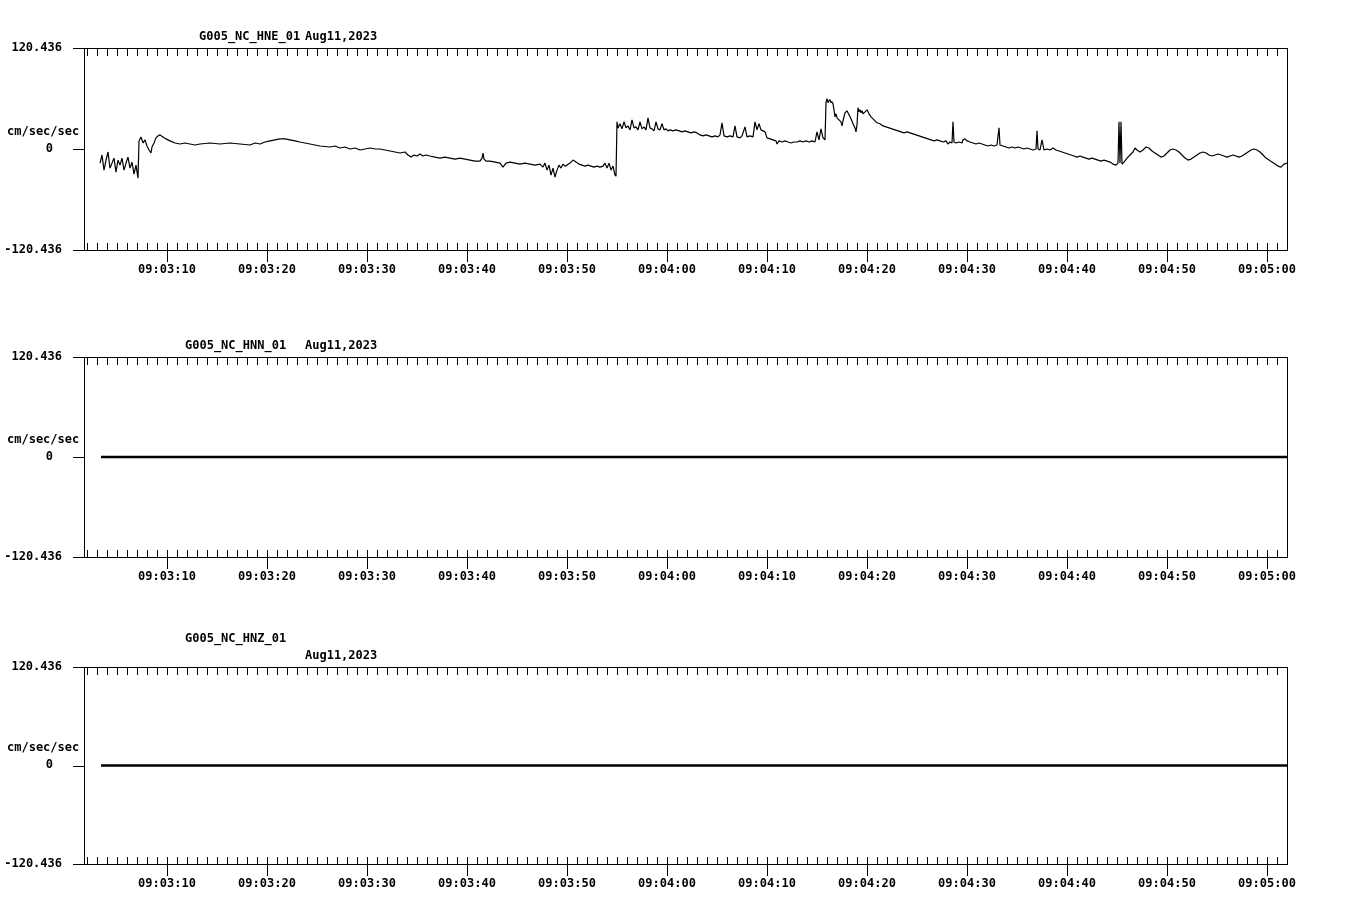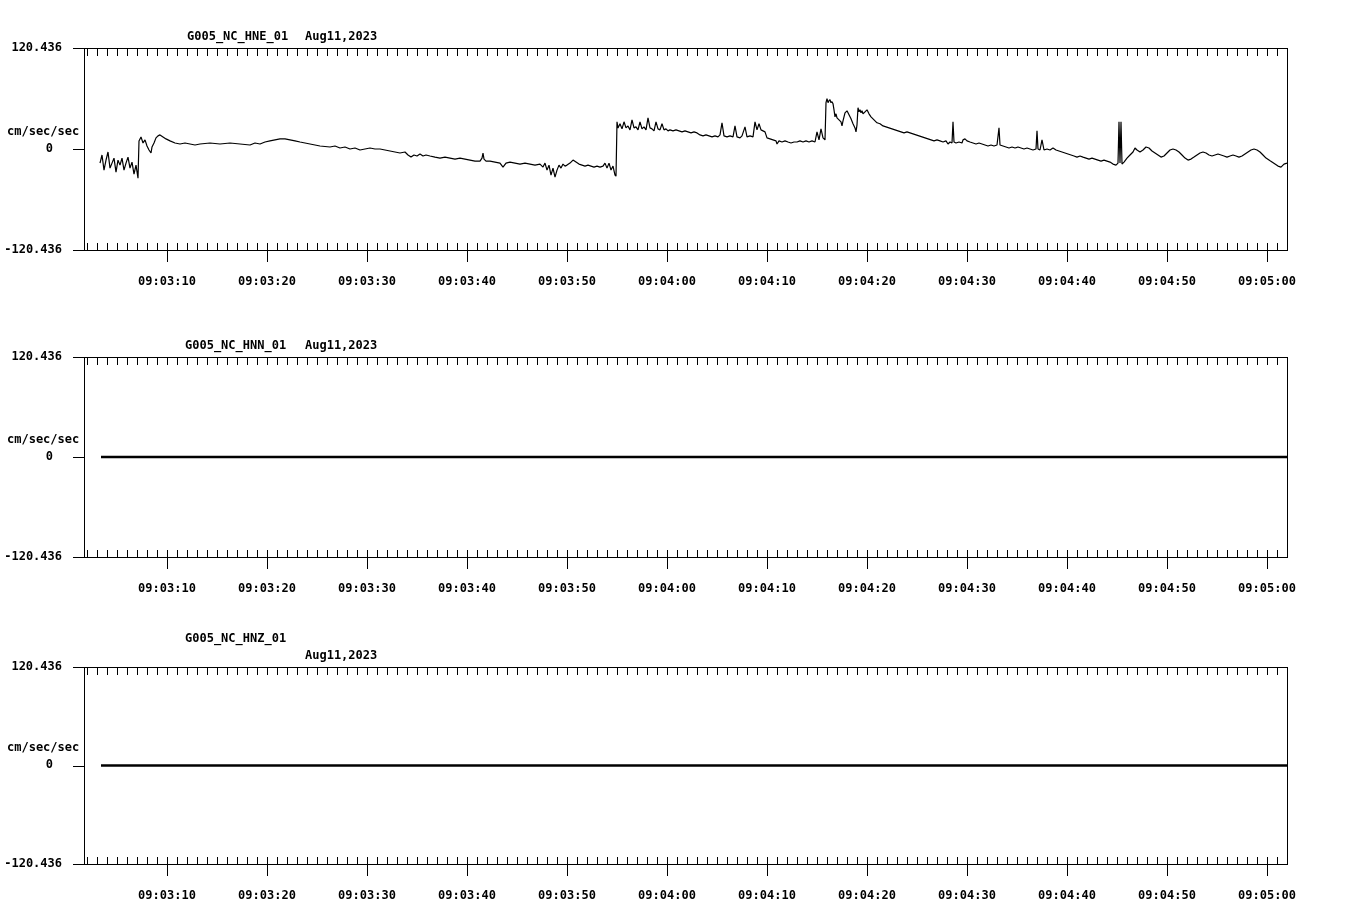--- a/index.html
+++ b/index.html
@@ -12,21 +12,21 @@
   }
   .t{
     position:absolute;
     font-size:12px;
     font-weight:bold;
     line-height:13px;
     color:#000000;
     white-space:pre;
   }
   .yr{left:0;text-align:right;}
-  .xlab{position:absolute;width:60px;text-align:center;margin-top:12px;}
+  .xlab{position:absolute;width:60px;text-align:center;}
   svg.plots{position:absolute;left:0;top:0;}
 </style>
 </head>
 <body>
 
 <div class="canvas">
 
   <svg class="plots" width="1358" height="924">
       <g>
         <rect x="84.5" y="48.5" width="1203" height="202" fill="none" stroke="#000000" shape-rendering="crispEdges"></rect>
@@ -38,21 +38,21 @@
         <path d="M87.5 358V365M87.5 550V557M97.5 358V365M97.5 550V557M107.5 358V365M107.5 550V557M117.5 358V365M117.5 550V557M127.5 358V365M127.5 550V557M137.5 358V365M137.5 550V557M147.5 358V365M147.5 550V557M157.5 358V365M157.5 550V557M167.5 358V365M167.5 550V557M177.5 358V365M177.5 550V557M187.5 358V365M187.5 550V557M197.5 358V365M197.5 550V557M207.5 358V365M207.5 550V557M217.5 358V365M217.5 550V557M227.5 358V365M227.5 550V557M237.5 358V365M237.5 550V557M247.5 358V365M247.5 550V557M257.5 358V365M257.5 550V557M267.5 358V365M267.5 550V557M277.5 358V365M277.5 550V557M287.5 358V365M287.5 550V557M297.5 358V365M297.5 550V557M307.5 358V365M307.5 550V557M317.5 358V365M317.5 550V557M327.5 358V365M327.5 550V557M337.5 358V365M337.5 550V557M347.5 358V365M347.5 550V557M357.5 358V365M357.5 550V557M367.5 358V365M367.5 550V557M377.5 358V365M377.5 550V557M387.5 358V365M387.5 550V557M397.5 358V365M397.5 550V557M407.5 358V365M407.5 550V557M417.5 358V365M417.5 550V557M427.5 358V365M427.5 550V557M437.5 358V365M437.5 550V557M447.5 358V365M447.5 550V557M457.5 358V365M457.5 550V557M467.5 358V365M467.5 550V557M477.5 358V365M477.5 550V557M487.5 358V365M487.5 550V557M497.5 358V365M497.5 550V557M507.5 358V365M507.5 550V557M517.5 358V365M517.5 550V557M527.5 358V365M527.5 550V557M537.5 358V365M537.5 550V557M547.5 358V365M547.5 550V557M557.5 358V365M557.5 550V557M567.5 358V365M567.5 550V557M577.5 358V365M577.5 550V557M587.5 358V365M587.5 550V557M597.5 358V365M597.5 550V557M607.5 358V365M607.5 550V557M617.5 358V365M617.5 550V557M627.5 358V365M627.5 550V557M637.5 358V365M637.5 550V557M647.5 358V365M647.5 550V557M657.5 358V365M657.5 550V557M667.5 358V365M667.5 550V557M677.5 358V365M677.5 550V557M687.5 358V365M687.5 550V557M697.5 358V365M697.5 550V557M707.5 358V365M707.5 550V557M717.5 358V365M717.5 550V557M727.5 358V365M727.5 550V557M737.5 358V365M737.5 550V557M747.5 358V365M747.5 550V557M757.5 358V365M757.5 550V557M767.5 358V365M767.5 550V557M777.5 358V365M777.5 550V557M787.5 358V365M787.5 550V557M797.5 358V365M797.5 550V557M807.5 358V365M807.5 550V557M817.5 358V365M817.5 550V557M827.5 358V365M827.5 550V557M837.5 358V365M837.5 550V557M847.5 358V365M847.5 550V557M857.5 358V365M857.5 550V557M867.5 358V365M867.5 550V557M877.5 358V365M877.5 550V557M887.5 358V365M887.5 550V557M897.5 358V365M897.5 550V557M907.5 358V365M907.5 550V557M917.5 358V365M917.5 550V557M927.5 358V365M927.5 550V557M937.5 358V365M937.5 550V557M947.5 358V365M947.5 550V557M957.5 358V365M957.5 550V557M967.5 358V365M967.5 550V557M977.5 358V365M977.5 550V557M987.5 358V365M987.5 550V557M997.5 358V365M997.5 550V557M1007.5 358V365M1007.5 550V557M1017.5 358V365M1017.5 550V557M1027.5 358V365M1027.5 550V557M1037.5 358V365M1037.5 550V557M1047.5 358V365M1047.5 550V557M1057.5 358V365M1057.5 550V557M1067.5 358V365M1067.5 550V557M1077.5 358V365M1077.5 550V557M1087.5 358V365M1087.5 550V557M1097.5 358V365M1097.5 550V557M1107.5 358V365M1107.5 550V557M1117.5 358V365M1117.5 550V557M1127.5 358V365M1127.5 550V557M1137.5 358V365M1137.5 550V557M1147.5 358V365M1147.5 550V557M1157.5 358V365M1157.5 550V557M1167.5 358V365M1167.5 550V557M1177.5 358V365M1177.5 550V557M1187.5 358V365M1187.5 550V557M1197.5 358V365M1197.5 550V557M1207.5 358V365M1207.5 550V557M1217.5 358V365M1217.5 550V557M1227.5 358V365M1227.5 550V557M1237.5 358V365M1237.5 550V557M1247.5 358V365M1247.5 550V557M1257.5 358V365M1257.5 550V557M1267.5 358V365M1267.5 550V557M1277.5 358V365M1277.5 550V557M1287.5 358V365M1287.5 550V557M167.5 557V569M267.5 557V569M367.5 557V569M467.5 557V569M567.5 557V569M667.5 557V569M767.5 557V569M867.5 557V569M967.5 557V569M1067.5 557V569M1167.5 557V569M1267.5 557V569M73 357.5H84M73 457.5H84M73 557.5H84" stroke="#000000" fill="none" shape-rendering="crispEdges"></path>
         <polyline points="101.0,457.0 1287.0,457.0" fill="none" stroke="#000000" stroke-width="2.4" stroke-linejoin="bevel"></polyline>
       </g>
       <g>
         <rect x="84.5" y="667.5" width="1203" height="197" fill="none" stroke="#000000" shape-rendering="crispEdges"></rect>
         <path d="M87.5 668V675M87.5 857V864M97.5 668V675M97.5 857V864M107.5 668V675M107.5 857V864M117.5 668V675M117.5 857V864M127.5 668V675M127.5 857V864M137.5 668V675M137.5 857V864M147.5 668V675M147.5 857V864M157.5 668V675M157.5 857V864M167.5 668V675M167.5 857V864M177.5 668V675M177.5 857V864M187.5 668V675M187.5 857V864M197.5 668V675M197.5 857V864M207.5 668V675M207.5 857V864M217.5 668V675M217.5 857V864M227.5 668V675M227.5 857V864M237.5 668V675M237.5 857V864M247.5 668V675M247.5 857V864M257.5 668V675M257.5 857V864M267.5 668V675M267.5 857V864M277.5 668V675M277.5 857V864M287.5 668V675M287.5 857V864M297.5 668V675M297.5 857V864M307.5 668V675M307.5 857V864M317.5 668V675M317.5 857V864M327.5 668V675M327.5 857V864M337.5 668V675M337.5 857V864M347.5 668V675M347.5 857V864M357.5 668V675M357.5 857V864M367.5 668V675M367.5 857V864M377.5 668V675M377.5 857V864M387.5 668V675M387.5 857V864M397.5 668V675M397.5 857V864M407.5 668V675M407.5 857V864M417.5 668V675M417.5 857V864M427.5 668V675M427.5 857V864M437.5 668V675M437.5 857V864M447.5 668V675M447.5 857V864M457.5 668V675M457.5 857V864M467.5 668V675M467.5 857V864M477.5 668V675M477.5 857V864M487.5 668V675M487.5 857V864M497.5 668V675M497.5 857V864M507.5 668V675M507.5 857V864M517.5 668V675M517.5 857V864M527.5 668V675M527.5 857V864M537.5 668V675M537.5 857V864M547.5 668V675M547.5 857V864M557.5 668V675M557.5 857V864M567.5 668V675M567.5 857V864M577.5 668V675M577.5 857V864M587.5 668V675M587.5 857V864M597.5 668V675M597.5 857V864M607.5 668V675M607.5 857V864M617.5 668V675M617.5 857V864M627.5 668V675M627.5 857V864M637.5 668V675M637.5 857V864M647.5 668V675M647.5 857V864M657.5 668V675M657.5 857V864M667.5 668V675M667.5 857V864M677.5 668V675M677.5 857V864M687.5 668V675M687.5 857V864M697.5 668V675M697.5 857V864M707.5 668V675M707.5 857V864M717.5 668V675M717.5 857V864M727.5 668V675M727.5 857V864M737.5 668V675M737.5 857V864M747.5 668V675M747.5 857V864M757.5 668V675M757.5 857V864M767.5 668V675M767.5 857V864M777.5 668V675M777.5 857V864M787.5 668V675M787.5 857V864M797.5 668V675M797.5 857V864M807.5 668V675M807.5 857V864M817.5 668V675M817.5 857V864M827.5 668V675M827.5 857V864M837.5 668V675M837.5 857V864M847.5 668V675M847.5 857V864M857.5 668V675M857.5 857V864M867.5 668V675M867.5 857V864M877.5 668V675M877.5 857V864M887.5 668V675M887.5 857V864M897.5 668V675M897.5 857V864M907.5 668V675M907.5 857V864M917.5 668V675M917.5 857V864M927.5 668V675M927.5 857V864M937.5 668V675M937.5 857V864M947.5 668V675M947.5 857V864M957.5 668V675M957.5 857V864M967.5 668V675M967.5 857V864M977.5 668V675M977.5 857V864M987.5 668V675M987.5 857V864M997.5 668V675M997.5 857V864M1007.5 668V675M1007.5 857V864M1017.5 668V675M1017.5 857V864M1027.5 668V675M1027.5 857V864M1037.5 668V675M1037.5 857V864M1047.5 668V675M1047.5 857V864M1057.5 668V675M1057.5 857V864M1067.5 668V675M1067.5 857V864M1077.5 668V675M1077.5 857V864M1087.5 668V675M1087.5 857V864M1097.5 668V675M1097.5 857V864M1107.5 668V675M1107.5 857V864M1117.5 668V675M1117.5 857V864M1127.5 668V675M1127.5 857V864M1137.5 668V675M1137.5 857V864M1147.5 668V675M1147.5 857V864M1157.5 668V675M1157.5 857V864M1167.5 668V675M1167.5 857V864M1177.5 668V675M1177.5 857V864M1187.5 668V675M1187.5 857V864M1197.5 668V675M1197.5 857V864M1207.5 668V675M1207.5 857V864M1217.5 668V675M1217.5 857V864M1227.5 668V675M1227.5 857V864M1237.5 668V675M1237.5 857V864M1247.5 668V675M1247.5 857V864M1257.5 668V675M1257.5 857V864M1267.5 668V675M1267.5 857V864M1277.5 668V675M1277.5 857V864M1287.5 668V675M1287.5 857V864M167.5 864V876M267.5 864V876M367.5 864V876M467.5 864V876M567.5 864V876M667.5 864V876M767.5 864V876M867.5 864V876M967.5 864V876M1067.5 864V876M1167.5 864V876M1267.5 864V876M73 667.5H84M73 766.5H84M73 864.5H84" stroke="#000000" fill="none" shape-rendering="crispEdges"></path>
         <polyline points="101.0,765.5 1287.0,765.5" fill="none" stroke="#000000" stroke-width="2.4" stroke-linejoin="bevel"></polyline>
       </g>
     </svg>
 
-  <span class="t" style="left:187px;top:30px">G005_NC_HNE_01</span>
+  <span class="t" style="left:199px;top:30px">G005_NC_HNE_01</span>
   <span class="t" style="left:305px;top:30px">Aug11,2023</span>
   <span class="t yr" style="width:62px;top:41px">120.436</span>
   <span class="t" style="left:7px;top:125px">cm/sec/sec</span>
   <span class="t yr" style="width:53px;top:142px">0</span>
   <span class="t yr" style="width:62px;top:243px">-120.436</span>
 
   <span class="t" style="left:185px;top:339px">G005_NC_HNN_01</span>
   <span class="t" style="left:305px;top:339px">Aug11,2023</span>
   <span class="t yr" style="width:62px;top:350px">120.436</span>
   <span class="t" style="left:7px;top:433px">cm/sec/sec</span>

